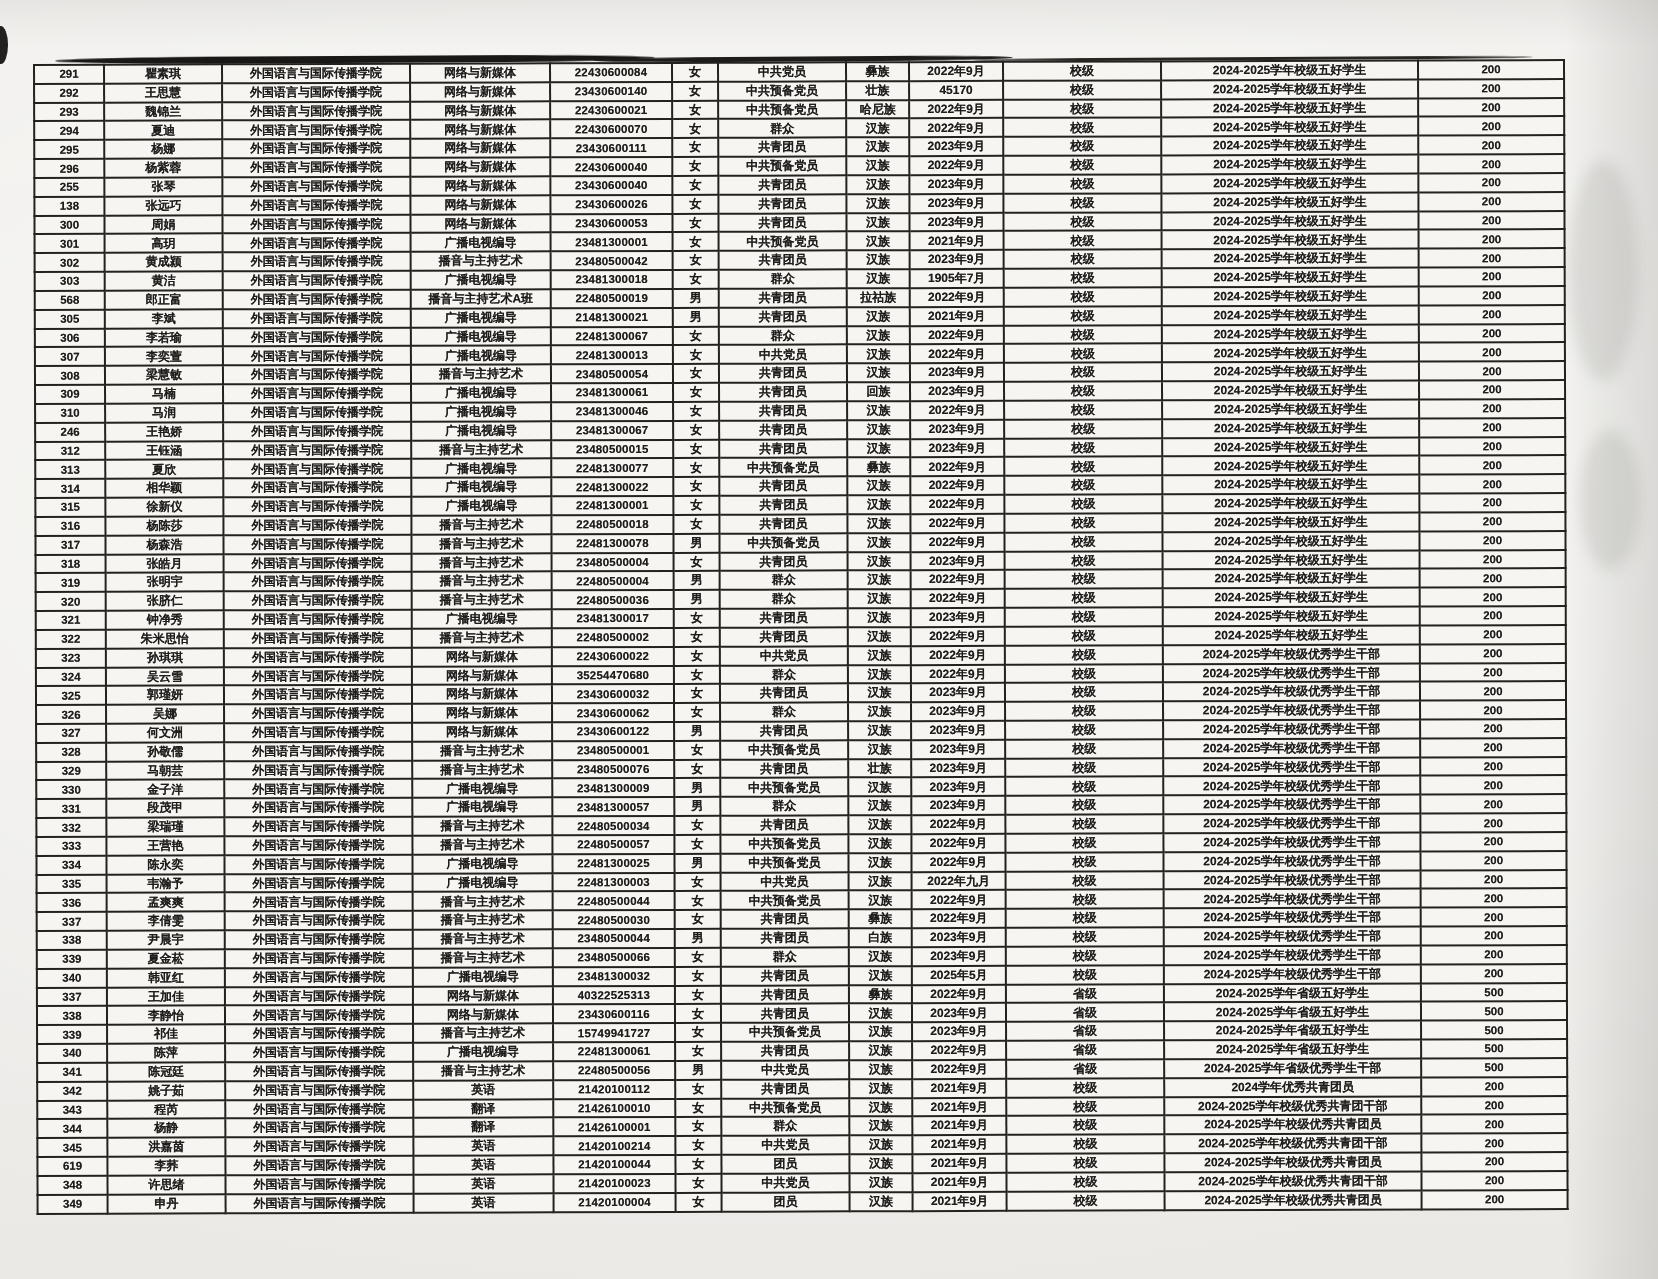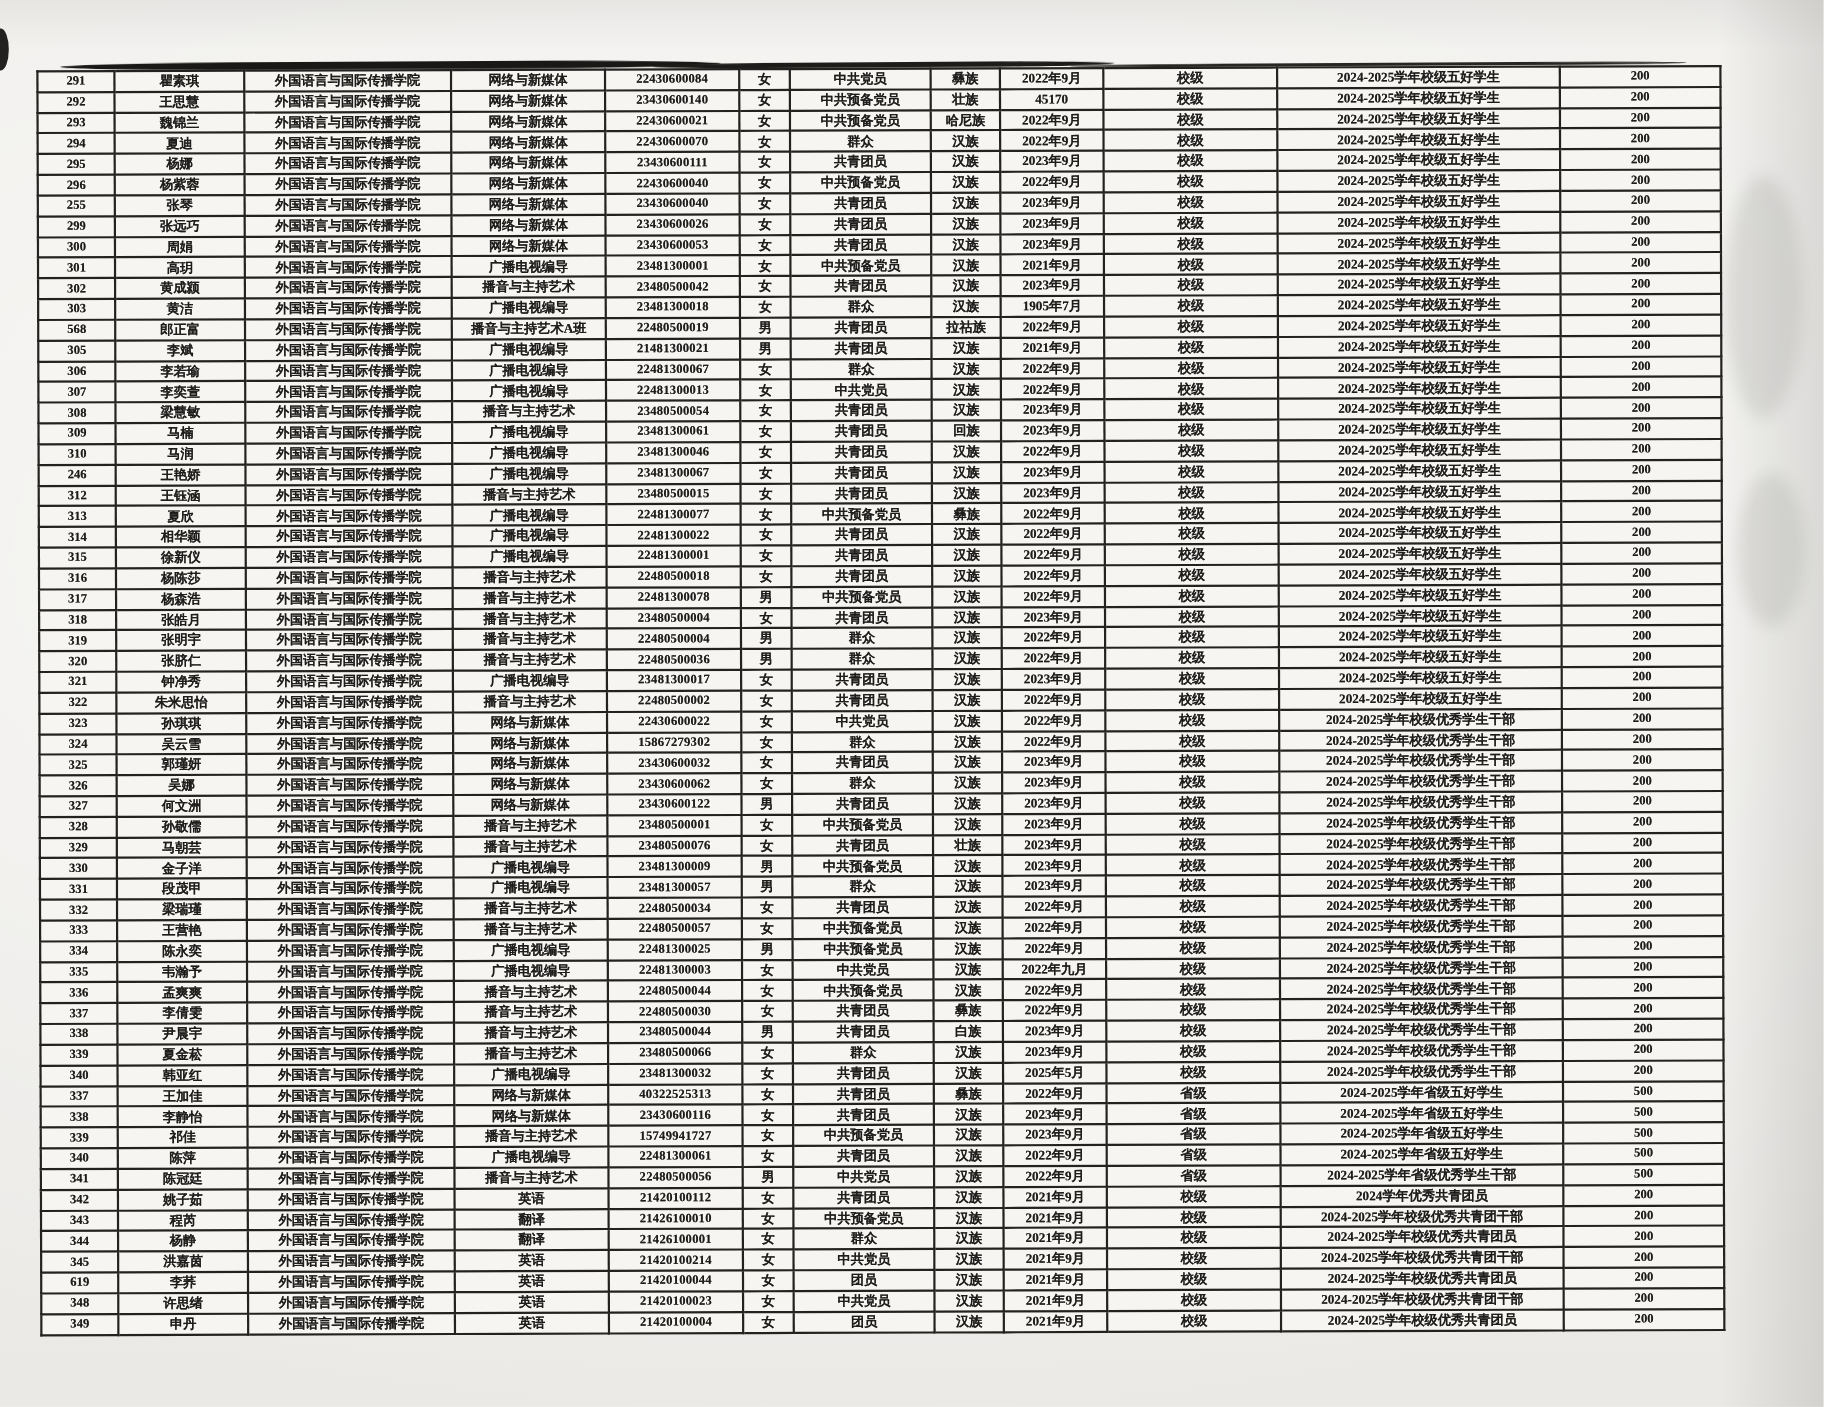--- a/index.html
+++ b/index.html
@@ -7,21 +7,20 @@
     width:1658px;height:1279px;
     font-family:"Liberation Sans","DejaVu Sans",sans-serif;
     overflow:hidden;
   }
   .page{
     position:relative;width:1658px;height:1279px;
     background:
       radial-gradient(ellipse 130% 90% at 45% 40%, rgba(255,255,255,.55), rgba(255,255,255,0) 70%),
       linear-gradient(180deg,#f1f0ed 0%,#efeeeb 55%,#eae9e6 100%);
     overflow:hidden;
-    font-family:Liberation Serif, serif;
   }
   
   .edge-shade-right{
     position:absolute;top:0;right:0;width:95px;height:1279px;
     background:linear-gradient(90deg, rgba(0,0,0,0) 0%, rgba(90,88,84,.10) 60%, rgba(90,88,84,.16) 100%);
     pointer-events:none;
   }
   .edge-shade-top{
     position:absolute;top:0;left:0;width:1658px;height:46px;
     background:linear-gradient(180deg, rgba(120,118,114,.10), rgba(0,0,0,0));
@@ -198,21 +197,21 @@
             <td class="c-id">23430600040</td>
             <td>女</td>
             <td>共青团员</td>
             <td>汉族</td>
             <td>2023年9月</td>
             <td>校级</td>
             <td>2024-2025学年校级五好学生</td>
             <td class="c-amt">200</td>
           </tr>
           <tr>
-            <td class="c-no">299</td>
+            <td class="c-no">138</td>
             <td>张远巧</td>
             <td>外国语言与国际传播学院</td>
             <td>网络与新媒体</td>
             <td class="c-id">23430600026</td>
             <td>女</td>
             <td>共青团员</td>
             <td>汉族</td>
             <td>2023年9月</td>
             <td>校级</td>
             <td>2024-2025学年校级五好学生</td>
@@ -552,21 +551,21 @@
             <td>2022年9月</td>
             <td>校级</td>
             <td>2024-2025学年校级优秀学生干部</td>
             <td class="c-amt">200</td>
           </tr>
           <tr>
             <td class="c-no">324</td>
             <td>吴云雪</td>
             <td>外国语言与国际传播学院</td>
             <td>网络与新媒体</td>
-            <td class="c-id">15867279302</td>
+            <td class="c-id">35254470680</td>
             <td>女</td>
             <td>群众</td>
             <td>汉族</td>
             <td>2022年9月</td>
             <td>校级</td>
             <td>2024-2025学年校级优秀学生干部</td>
             <td class="c-amt">200</td>
           </tr>
           <tr>
             <td class="c-no">325</td>

